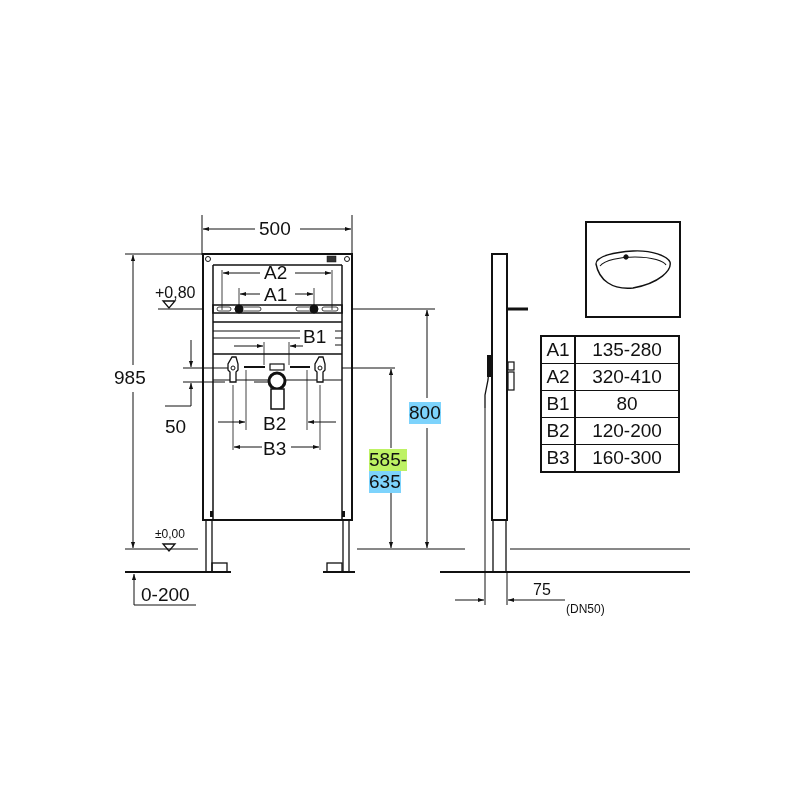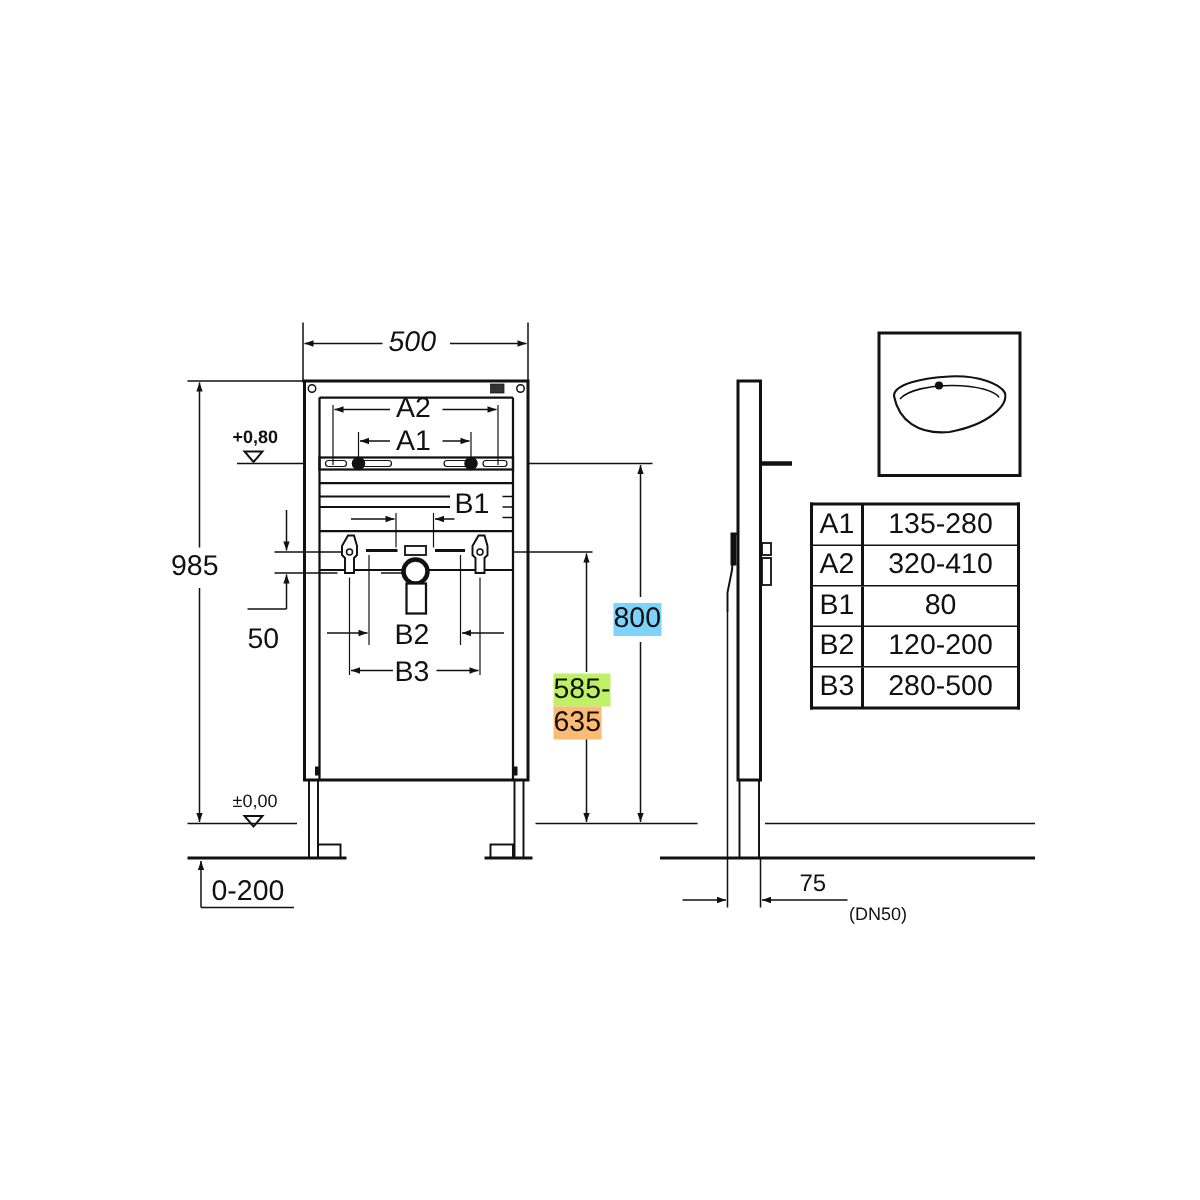--- a/index.html
+++ b/index.html
@@ -150,32 +150,32 @@
 
   <g stroke="#111" fill="none">
     <rect x="586" y="222" width="94" height="95" stroke-width="2"></rect>
     <path d="M596,264 C596,256 615,252 633,251 C652,250 667,256 670,262 C672,270 660,283 633,288 C612,290 599,280 596,264 z" stroke-width="1.4" fill="#fff"></path>
     <path d="M600,266 C605,260 620,257 635,257 C652,257 664,261 666,265" stroke-width="1.1"></path>
     <circle cx="626" cy="257" r="2.2" fill="#111"></circle>
   </g>
 </svg>
 
 <div>
-  <span style="position:absolute;left:259px;top:218px;font-size:19px;font-style:italic;">500</span>
+  <span style="position:absolute;left:259px;top:218px;font-size:19px;">500</span>
   <span style="position:absolute;left:114px;top:367px;font-size:19px;">985</span>
   <span style="position:absolute;left:264px;top:262px;font-size:19px;">A2</span>
   <span style="position:absolute;left:264px;top:284px;font-size:19px;">A1</span>
-  <span style="position:absolute;left:155px;top:284px;font-size:12px;font-weight:bold;">+0,80</span>
+  <span style="position:absolute;left:155px;top:284px;font-size:16px;">+0,80</span>
   <span style="position:absolute;left:303px;top:326px;font-size:19px;background:#fff;">B1</span>
   <span style="position:absolute;left:165px;top:388px;font-size:19px;margin-top:28px;">50</span>
   <span style="position:absolute;left:263px;top:413px;font-size:19px;">B2</span>
   <span style="position:absolute;left:263px;top:438px;font-size:19px;">B3</span>
   <span style="position:absolute;left:409px;top:402px;font-size:19px;background:#7dd3fc;">800</span>
   <span style="position:absolute;left:369px;top:449px;font-size:19px;background:#bef264;">585-</span>
-  <span style="position:absolute;left:369px;top:471px;font-size:19px;background:#fdba74;">635</span>
+  <span style="position:absolute;left:369px;top:471px;font-size:19px;background:#7dd3fc;">635</span>
   <span style="position:absolute;left:155px;top:527px;font-size:12px;">±0,00</span>
   <span style="position:absolute;left:141px;top:584px;font-size:19px;">0-200</span>
   <span style="position:absolute;left:533px;top:581px;font-size:16px;">75</span>
   <span style="position:absolute;left:534px;top:602px;font-size:12px;margin-left:32px;">(DN50)</span>
 </div>
 
 <table class="tbl">
   <tbody>
       <tr>
         <td class="k">A1</td>
@@ -188,16 +188,16 @@
   <tr>
         <td class="k">B1</td>
         <td class="v">80</td>
       </tr>
   <tr>
         <td class="k">B2</td>
         <td class="v">120-200</td>
       </tr>
   <tr>
         <td class="k">B3</td>
-        <td class="v">280-500</td>
+        <td class="v">160-300</td>
       </tr>
 </tbody>
   </table>
 
 </body></html>

